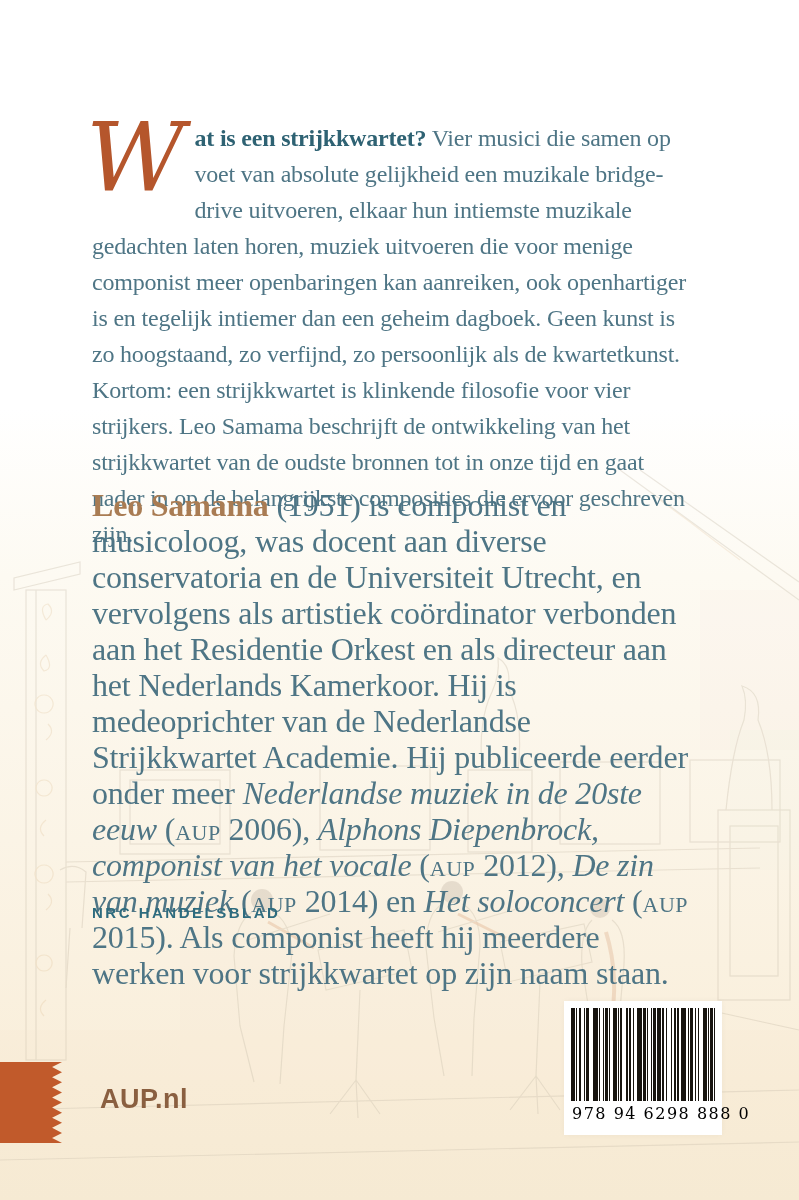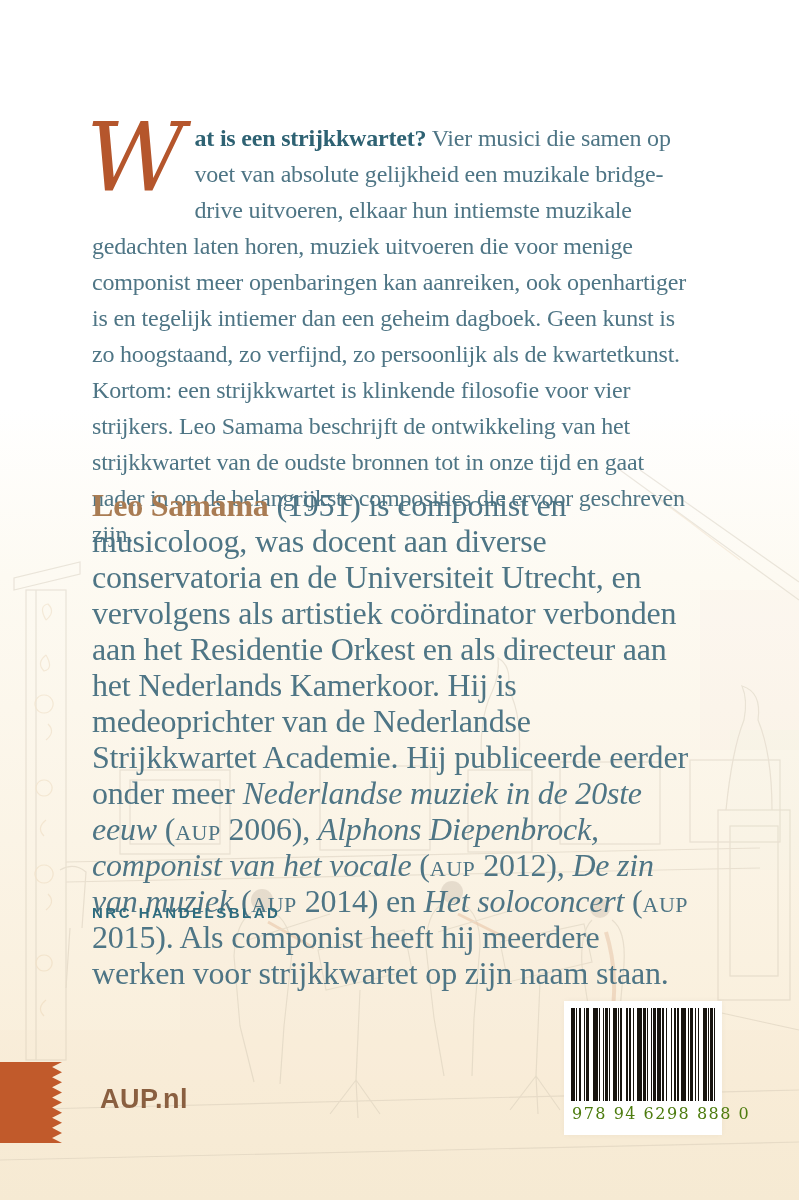--- a/index.html
+++ b/index.html
@@ -65,21 +65,21 @@
     background:#ffffff;box-shadow:0 0 6px rgba(0,0,0,.04);
   }
   .barcode-bars{
     position:absolute;left:7px;top:7px;width:145px;height:93px;
     display:flex;align-items:stretch;
   }
   .barcode-bars .bar{background:#17140f;height:100%;flex:none;}
   .isbn{
     position:absolute;left:8px;top:103px;width:145px;
     font-family:"DejaVu Serif", serif;font-size:16px;letter-spacing:1.5px;
-    color:#4d7c0f;white-space:nowrap;
+    color:#000000;white-space:nowrap;
   }
   svg{display:block;}
 </style>
 </head>
 <body>
 
 <div class="page">
 
   <div class="bg-tint"></div>
 

